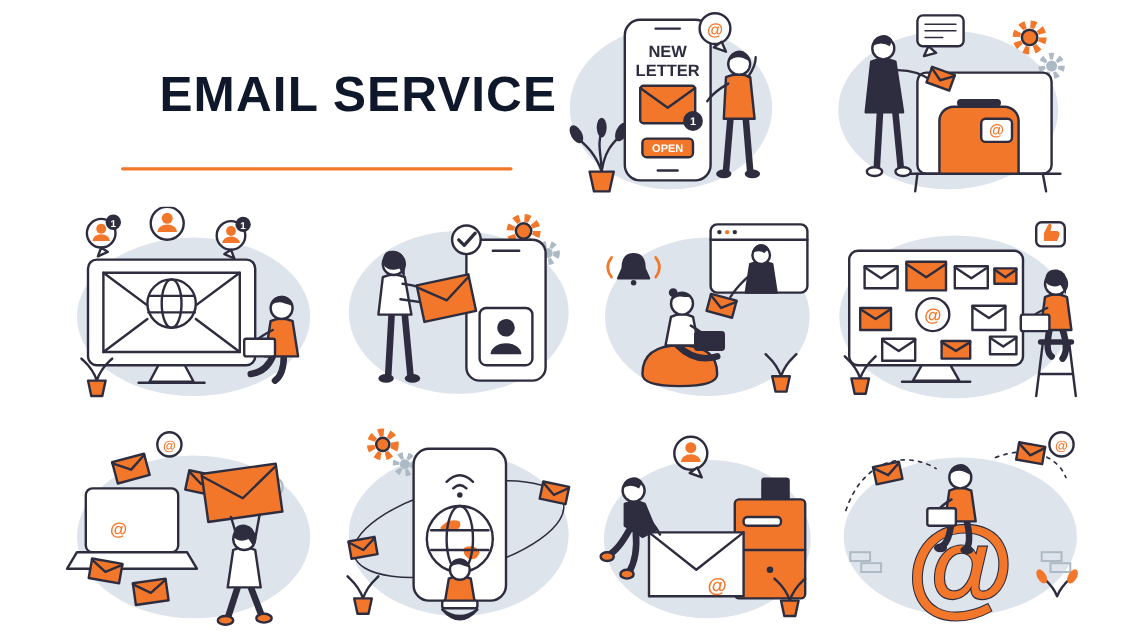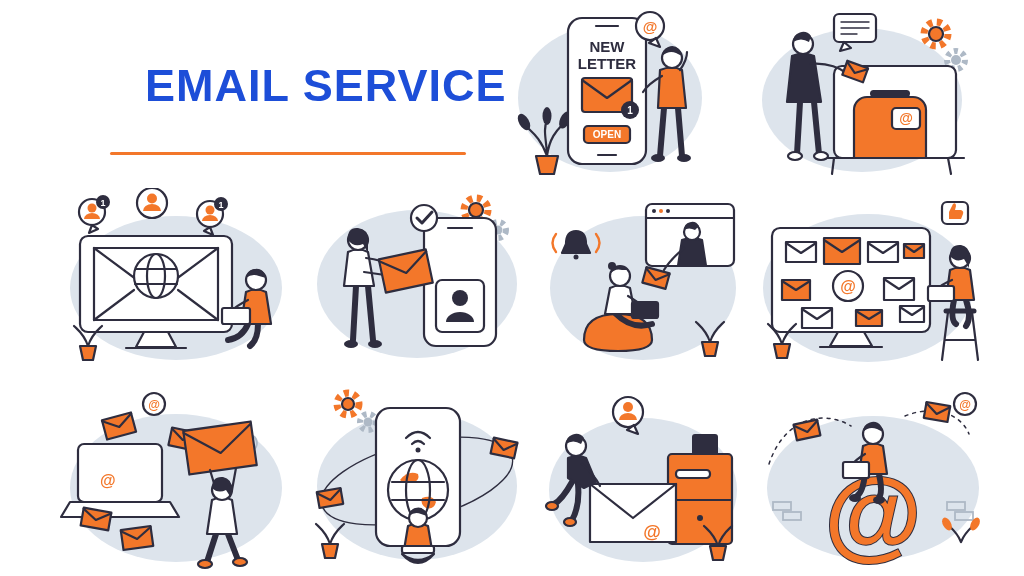--- a/index.html
+++ b/index.html
@@ -1,18 +1,18 @@
 <!DOCTYPE html>
 <html><head>
 <meta charset="utf-8">
 <style>
   html,body{margin:0;padding:0;background:#ffffff;font-family:"Liberation Sans",sans-serif;}
   .canvas{position:relative;width:1024px;height:576px;background:#fff;overflow:hidden;}
   .title{position:absolute;left:145px;top:30px;font-size:45px;font-weight:800;
-         letter-spacing:1px;color:#1d4ed8;font-family:"Liberation Sans",sans-serif;}
+         letter-spacing:1px;color:#0f172a;font-family:"Liberation Sans",sans-serif;}
   .rule{position:absolute;left:110px;top:152px;width:356px;height:3px;background:#f3772a;border-radius:2px;}
   figure.scene{position:absolute;margin:0;padding:0;}
   figure.scene svg{display:block;width:100%;height:100%;}
   svg text{font-family:"Liberation Sans",sans-serif;}
   .o{fill:#f3772a;} .w{fill:#ffffff;} .l{fill:#dde4ec;} .d{fill:#2e2d3f;} .g{fill:#aeb9c6;}
   .s{stroke:#2e2d3f;stroke-width:2.2;stroke-linejoin:round;stroke-linecap:round;}
   .sn{fill:none;stroke:#2e2d3f;stroke-width:2.2;stroke-linejoin:round;stroke-linecap:round;}
   .snt{fill:none;stroke:#2e2d3f;stroke-width:1.4;stroke-linejoin:round;stroke-linecap:round;}
   .leg{fill:none;stroke:#2e2d3f;stroke-width:6;stroke-linecap:round;}
   .gear{fill:none;stroke:#f3772a;stroke-width:7;stroke-dasharray:5 4.5;}

